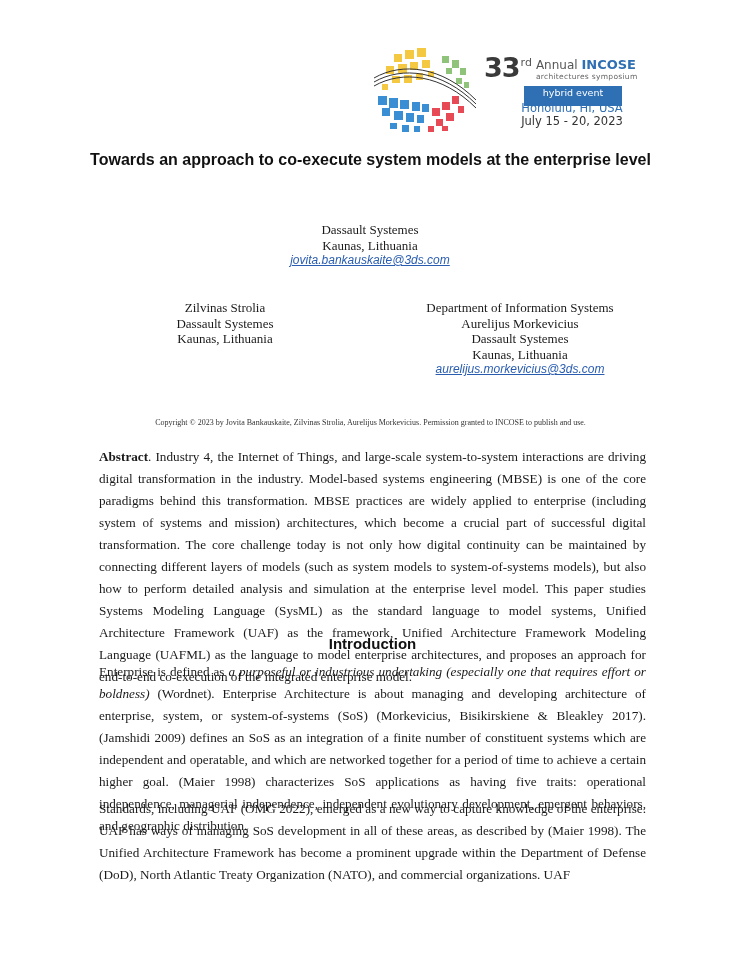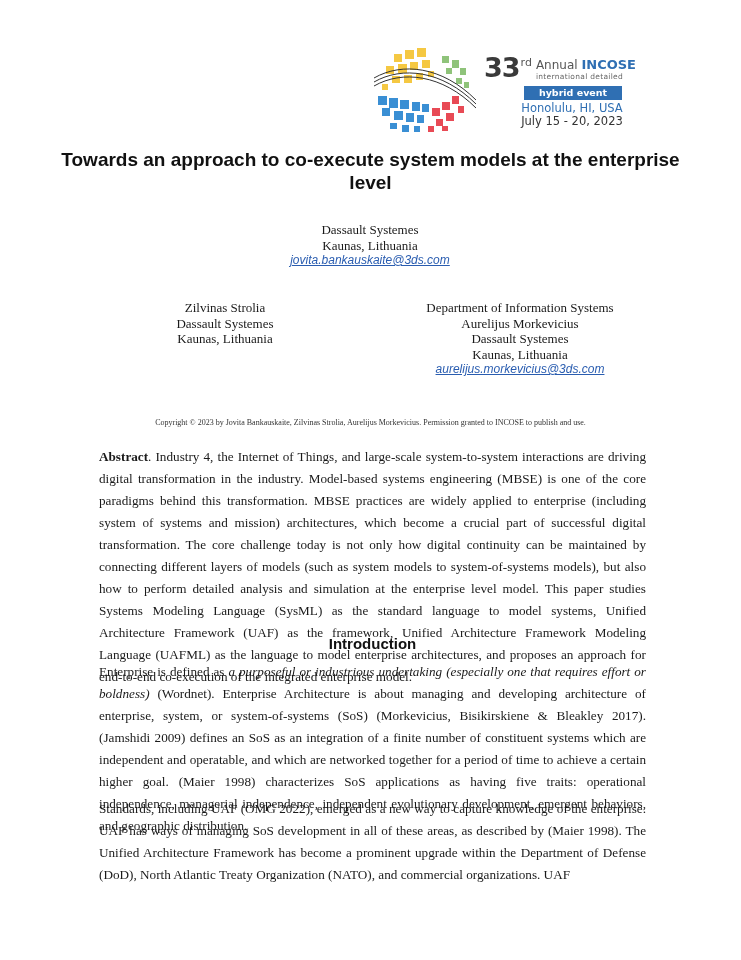--- a/index.html
+++ b/index.html
@@ -7,25 +7,25 @@
 
   .logo-graphic { position: absolute; left: 372px; top: 44px; width: 112px; height: 96px; }
   .logo-text { position: absolute; left: 484px; top: 52px; width: 160px; }
   .logo-row1 { display: flex; align-items: flex-start; height: 32px; }
   .logo-num { font-family: "DejaVu Sans", sans-serif; font-weight: bold; font-size: 27px; color: #3a3a3a; line-height: 32px; letter-spacing: -1px; }
   .logo-sup { font-family: "DejaVu Sans", sans-serif; font-size: 11px; color: #555; margin-left: 1px; margin-top: 4px; }
   .logo-right { margin-left: 4px; margin-top: 6px; }
   .logo-annual { font-family: "DejaVu Sans", sans-serif; font-size: 12px; color: #555; line-height: 13px; white-space: nowrap; }
   .logo-incose { font-weight: bold; color: #2f6fb3; font-size: 13px; }
   .logo-intl { font-family: "DejaVu Sans", sans-serif; font-size: 7.5px; color: #666; line-height: 9px; letter-spacing: 0.3px; white-space: nowrap; }
-  .logo-hybrid { position: absolute; left: 40px; top: 34px; width: 98px; height: 14px; background: #2f6fb3; color: #fff; font-family: "DejaVu Sans", sans-serif; font-size: 9.5px; line-height: 14px; text-align: center; font-weight: bold; }
+  .logo-hybrid { position: absolute; left: 40px; top: 34px; width: 98px; height: 20px; background: #2f6fb3; color: #fff; font-family: "DejaVu Sans", sans-serif; font-size: 9.5px; line-height: 14px; text-align: center; }
   .logo-city { position: absolute; left: 28px; top: 50px; width: 120px; text-align: center; font-family: "DejaVu Sans", sans-serif; font-size: 11.5px; color: #2f6fb3; line-height: 13px; white-space: nowrap; }
   .logo-date { position: absolute; left: 28px; top: 63px; width: 120px; text-align: center; font-family: "DejaVu Sans", sans-serif; font-size: 11.5px; color: #333; line-height: 13px; white-space: nowrap; }
 
-  .title { position: absolute; left: 60px; top: 148px; width: 621px; text-align: center; font-family: "Liberation Sans", sans-serif; font-weight: bold; font-size: 19px; line-height: 23px; color: #111; }
+  .title { position: absolute; left: 60px; top: 148px; width: 621px; text-align: center; font-family: "Liberation Sans", sans-serif; font-weight: bold; font-size: 16px; line-height: 23px; color: #111; }
 
   .author { position: absolute; text-align: center; font-size: 13px; line-height: 15.5px; color: #1a1a1a; }
   .author .email { font-family: "Liberation Sans", sans-serif; font-style: italic; font-size: 12px; color: #2a5db0; text-decoration: underline; display: block; }
   .author div { white-space: nowrap; }
   .author-1 { left: 220px; top: 222px; width: 300px; }
   .author-2 { left: 125px; top: 300px; width: 200px; }
   .author-3 { left: 390px; top: 300px; width: 260px; }
 
   .copyright { position: absolute; left: 100px; top: 418px; width: 541px; text-align: center; font-size: 8px; color: #333; white-space: nowrap; }
 
@@ -93,21 +93,21 @@
       <path d="M2 38 C 30 22, 70 26, 104 60"></path>
       <path d="M2 42 C 30 26, 70 30, 104 64"></path>
     </g>
   </svg>
   <div class="logo-text">
     <div class="logo-row1">
       <span class="logo-num">33</span>
       <span class="logo-sup">rd</span>
       <div class="logo-right">
         <div class="logo-annual"><span>Annual</span> <span class="logo-incose">INCOSE</span></div>
-        <div class="logo-intl">international detailed</div>
+        <div class="logo-intl">architectures symposium</div>
       </div>
     </div>
     <div class="logo-hybrid">hybrid event</div>
     <div class="logo-city">Honolulu, HI, USA</div>
     <div class="logo-date">July 15 - 20, 2023</div>
   </div>
 </div>
 
 <div class="title">Towards an approach to co-execute system models at the enterprise level</div>
 

